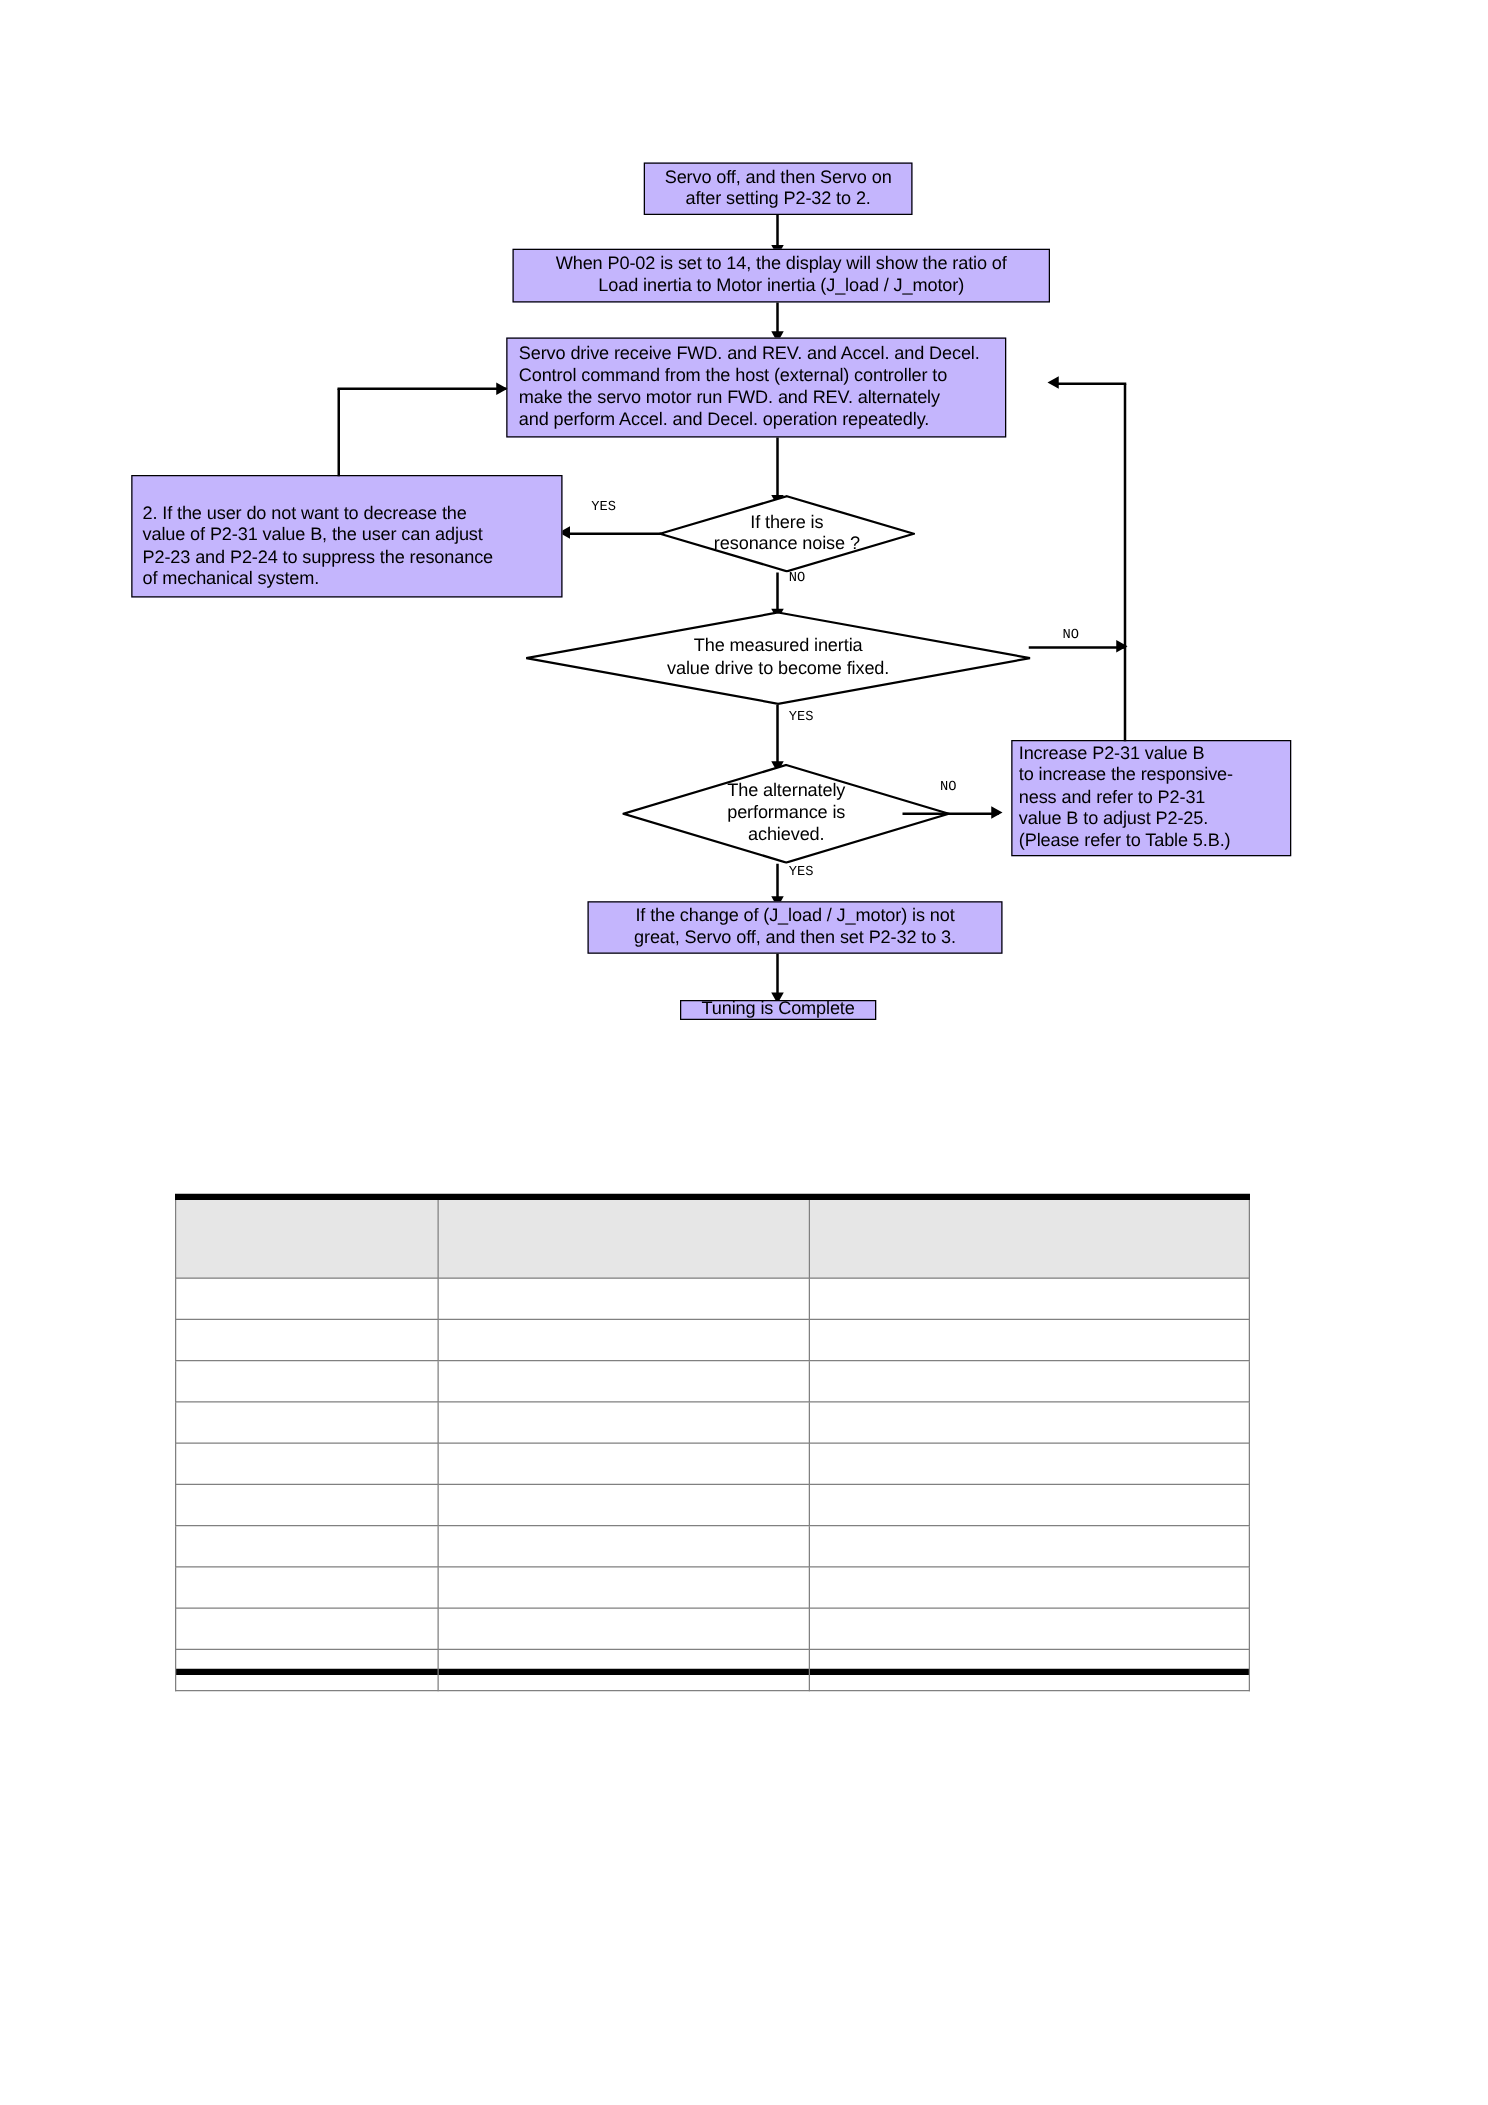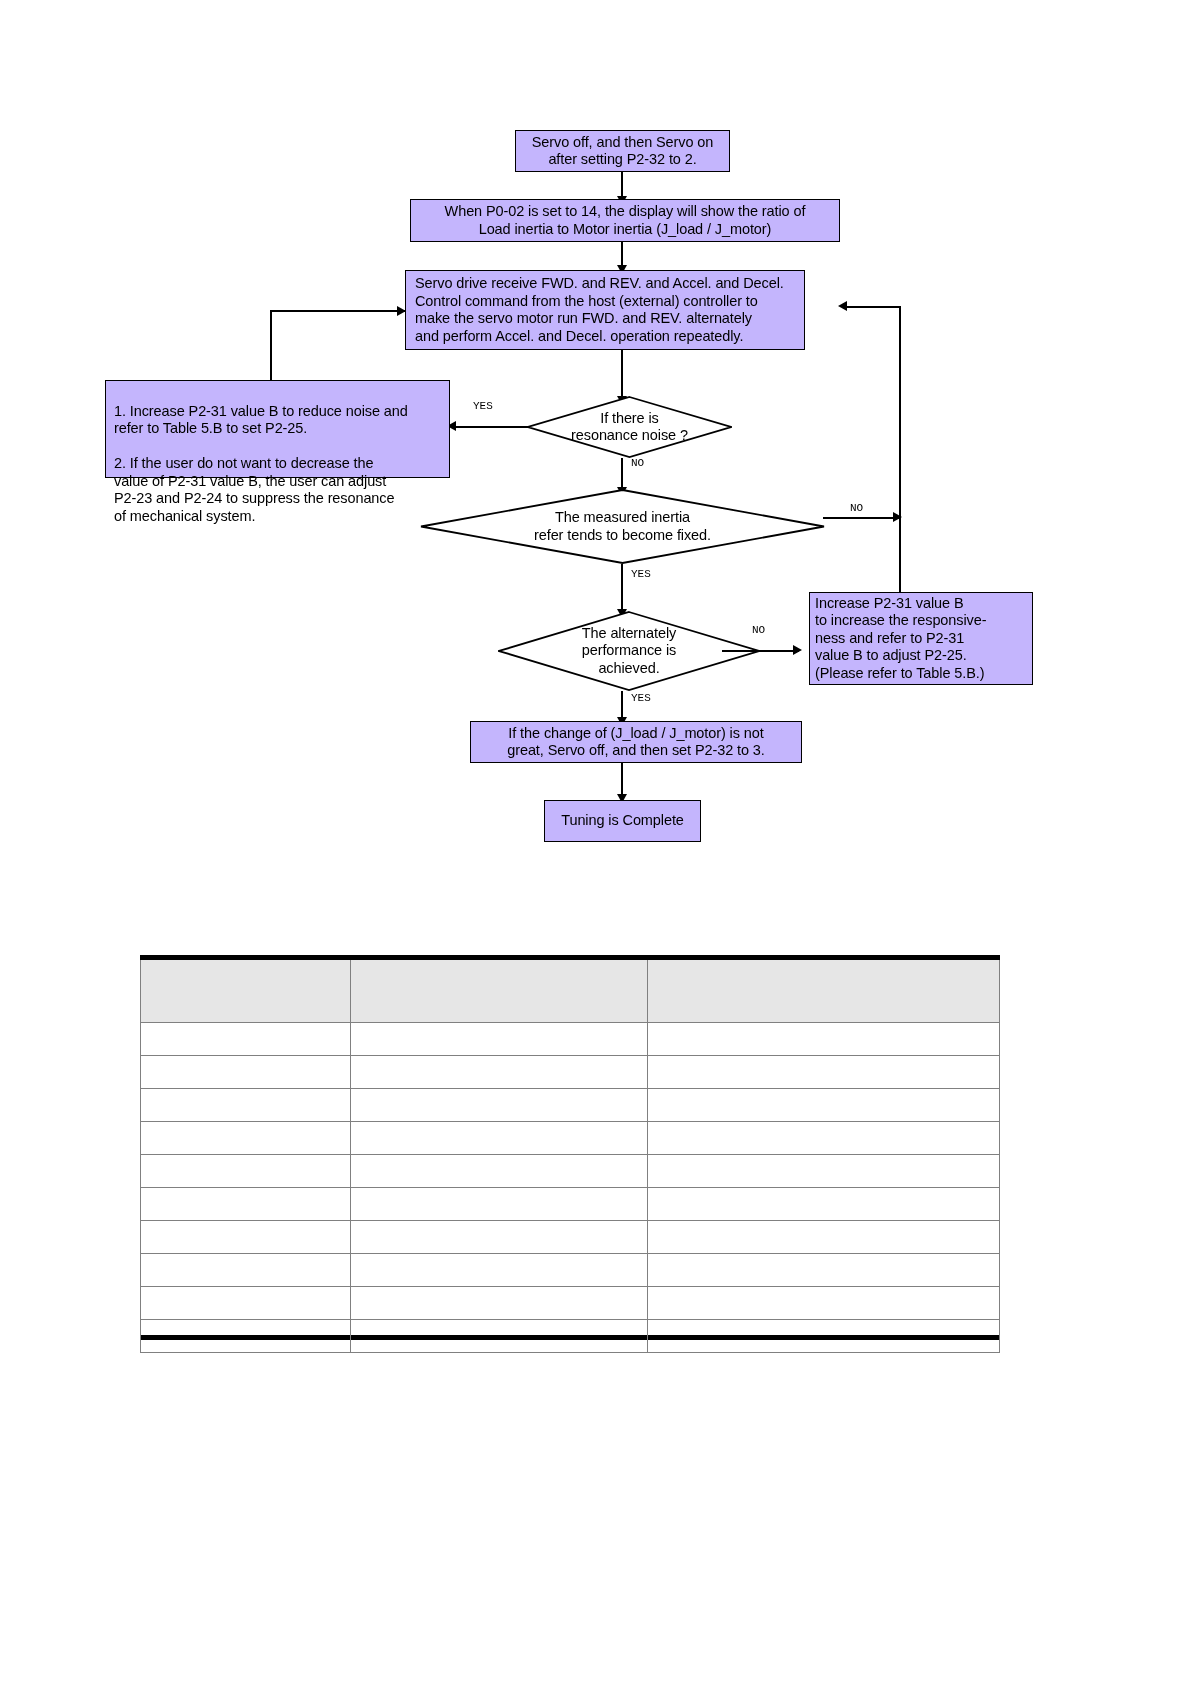--- a/index.html
+++ b/index.html
@@ -138,43 +138,41 @@
       <div class="dlabel">If there is
 resonance noise ?</div>
     </div>
 
     <div class="ln lnh" style="left:455px;top:426px;width:74px;"></div>
     <div class="arrow left" style="left:447px;top:421px;"></div>
     <div class="edgelabel" style="left:473px;top:398px;">YES</div>
 
     <div class="node left" style="left:105px;top:380px;width:345px;height:98px;padding:4px 8px;align-items:flex-start;">
       <div style="width:100%;">
-        <div style="white-space:pre-line;">1. Increase P2-31 value B to reduce noise and
-    refer to Table 5.B to set P2-25.</div>
         <div style="white-space:pre-line;">2. If the user do not want to decrease the
     value of P2-31 value B, the user can adjust
     P2-23 and P2-24 to suppress the resonance
     of mechanical system.</div>
       </div>
     </div>
 
     <div class="ln lnv" style="left:270px;top:311px;height:70px;"></div>
     <div class="ln lnh" style="left:270px;top:310px;width:135px;"></div>
     <div class="arrow right" style="left:397px;top:306px;"></div>
 
     <div class="ln lnv" style="left:621px;top:458px;height:32px;"></div>
     <div class="arrow down" style="left:617px;top:487px;"></div>
     <div class="edgelabel" style="left:631px;top:455px;">NO</div>
 
     <div class="diamond" style="left:420px;top:489px;width:405px;height:75px;">
       <svg width="405" height="75" viewBox="0 0 405 75">
         <polygon points="202.5,1 404,37.5 202.5,74 1,37.5" fill="#ffffff" stroke="#000000" stroke-width="1.8"></polygon>
       </svg>
       <div class="dlabel">The measured inertia
-refer tends to become fixed.</div>
+value drive to become fixed.</div>
     </div>
 
     <div class="ln lnh" style="left:823px;top:517px;width:77px;"></div>
     <div class="arrow right" style="left:893px;top:512px;"></div>
     <div class="edgelabel" style="left:850px;top:500px;">NO</div>
     <div class="ln lnv" style="left:899px;top:307px;height:211px;"></div>
     <div class="ln lnh" style="left:845px;top:306px;width:56px;"></div>
     <div class="arrow left" style="left:838px;top:301px;"></div>
 
     <div class="ln lnv" style="left:621px;top:564px;height:48px;"></div>
@@ -205,21 +203,21 @@
     <div class="ln lnv" style="left:621px;top:691px;height:28px;"></div>
     <div class="arrow down" style="left:617px;top:717px;"></div>
     <div class="edgelabel" style="left:631px;top:690px;">YES</div>
 
     <div class="node" style="left:470px;top:721px;width:332px;height:42px;">If the change of (J_load / J_motor) is not
 great, Servo off, and then set P2-32 to 3.</div>
 
     <div class="ln lnv" style="left:621px;top:763px;height:33px;"></div>
     <div class="arrow down" style="left:617px;top:794px;"></div>
 
-    <div class="node" style="left:544px;top:800px;width:157px;height:42px;">Tuning is Complete</div>
+    <div class="node" style="left:544px;top:800px;width:157px;height:16px;">Tuning is Complete</div>
   </div>
 
   <div class="tblwrap" style="left:140px;top:955px;width:860px;height:385px;">
     <div class="tbl-top-rule"></div>
     <div class="tbl-bot-rule"></div>
     <div class="tblbody">
       <table class="spec">
         <colgroup>
           <col style="width:24.5%">
           <col style="width:34.5%">

